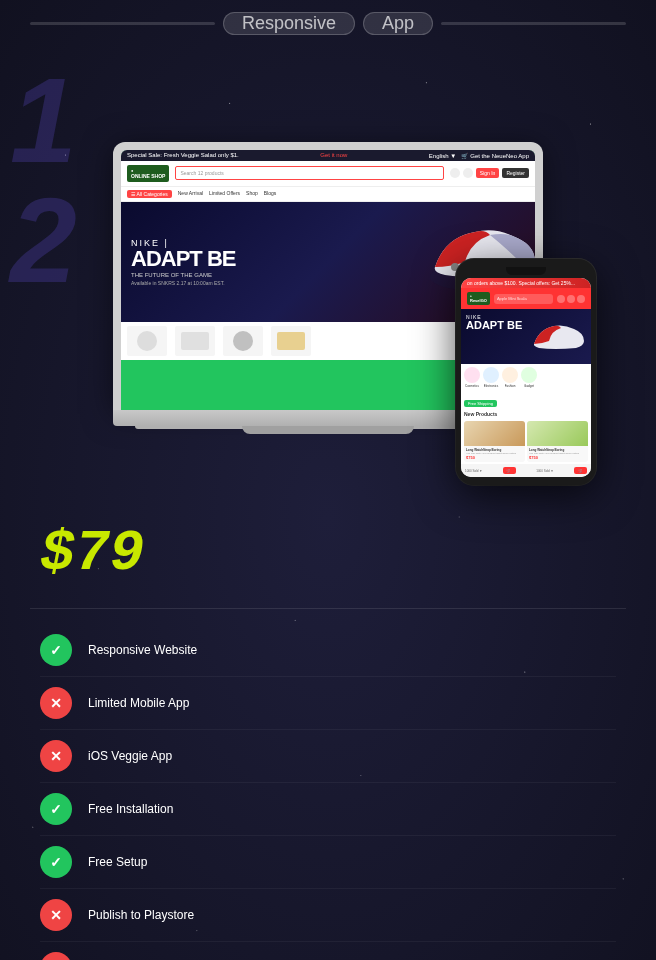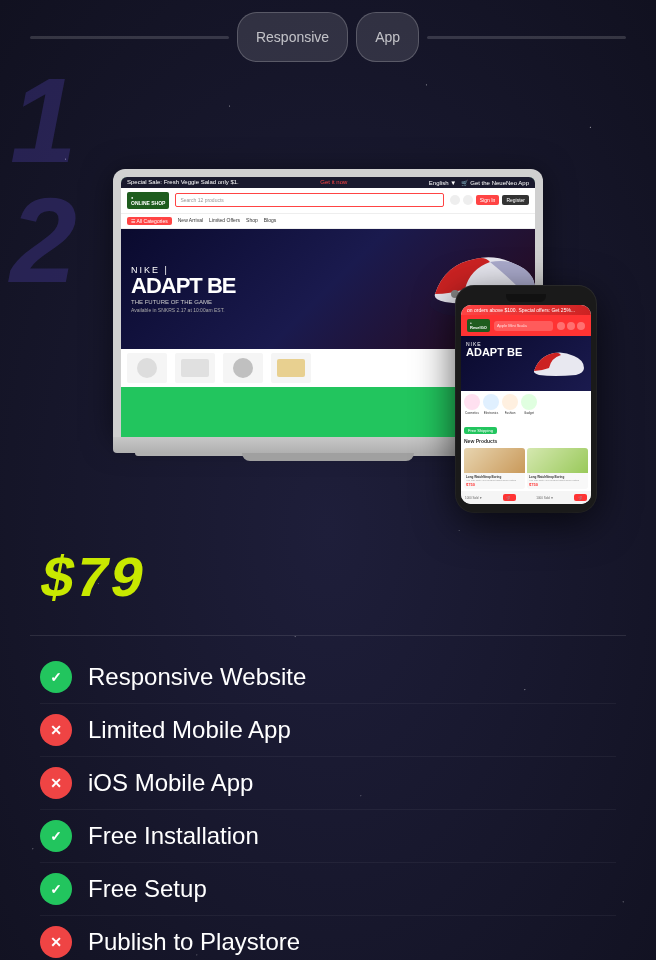--- a/index.html
+++ b/index.html
@@ -59,23 +59,23 @@
       height: 3px;
       background: rgba(255,255,255,0.15);
       border-radius: 2px;
       flex: 1;
     }
 
     .top-tab {
       background: rgba(255,255,255,0.12);
       border: 1px solid rgba(255,255,255,0.2);
       border-radius: 20px;
-      padding: 16px 18px;
+      padding: 0 18px;
       color: rgba(255,255,255,0.7);
-      font-size: 14px;
+      font-size: 18px;
       white-space: nowrap;
     }
 
     
     .number-decoration {
       position: absolute;
       left: 10px;
       top: 60px;
       z-index: 0;
     }
@@ -498,21 +498,21 @@
       color: #fff;
     }
 
     .feature-icon.cross {
       background: #ef4444;
       color: #fff;
     }
 
     .feature-label {
       color: #ffffff;
-      font-size: 24px;
+      font-size: 12px;
       font-weight: 400;
     }
 
     
     .site-products-row {
       display: flex;
       gap: 8px;
       padding: 4px 6px;
     }
 
@@ -755,21 +755,21 @@
   <li>
         <div class="feature-icon check">✓</div>
         <span class="feature-label">Responsive Website</span>
       </li>
       <li>
         <div class="feature-icon cross">✕</div>
         <span class="feature-label">Limited Mobile App</span>
       </li>
       <li>
         <div class="feature-icon cross">✕</div>
-        <span class="feature-label">iOS Mobile App</span>
+        <span class="feature-label">iOS Veggie App</span>
       </li>
       <li>
         <div class="feature-icon check">✓</div>
         <span class="feature-label">Free Installation</span>
       </li>
       <li>
         <div class="feature-icon check">✓</div>
         <span class="feature-label">Free Setup</span>
       </li>
       <li>

